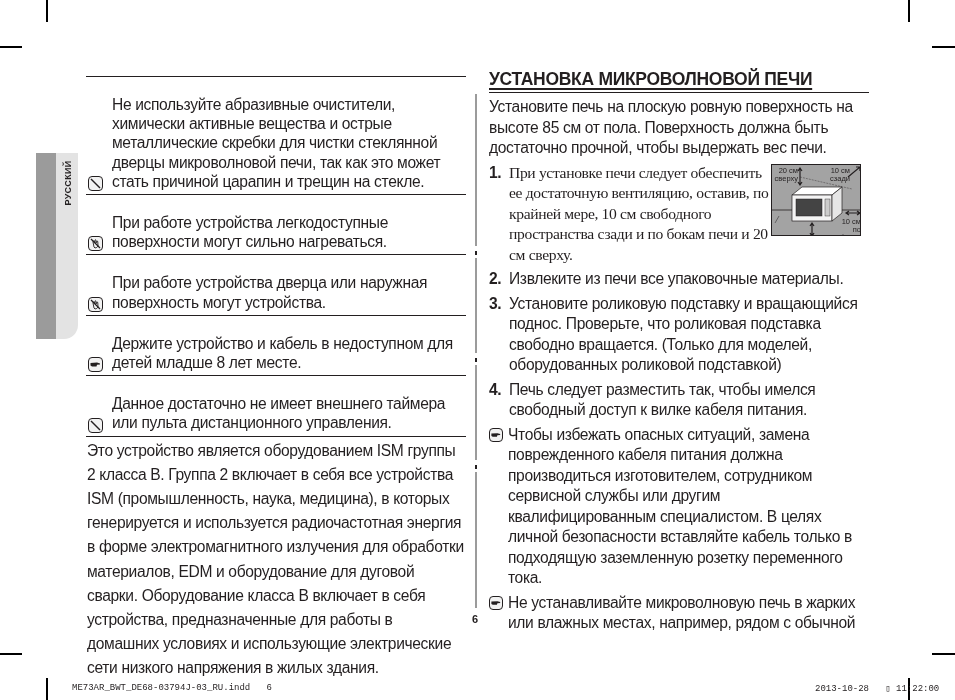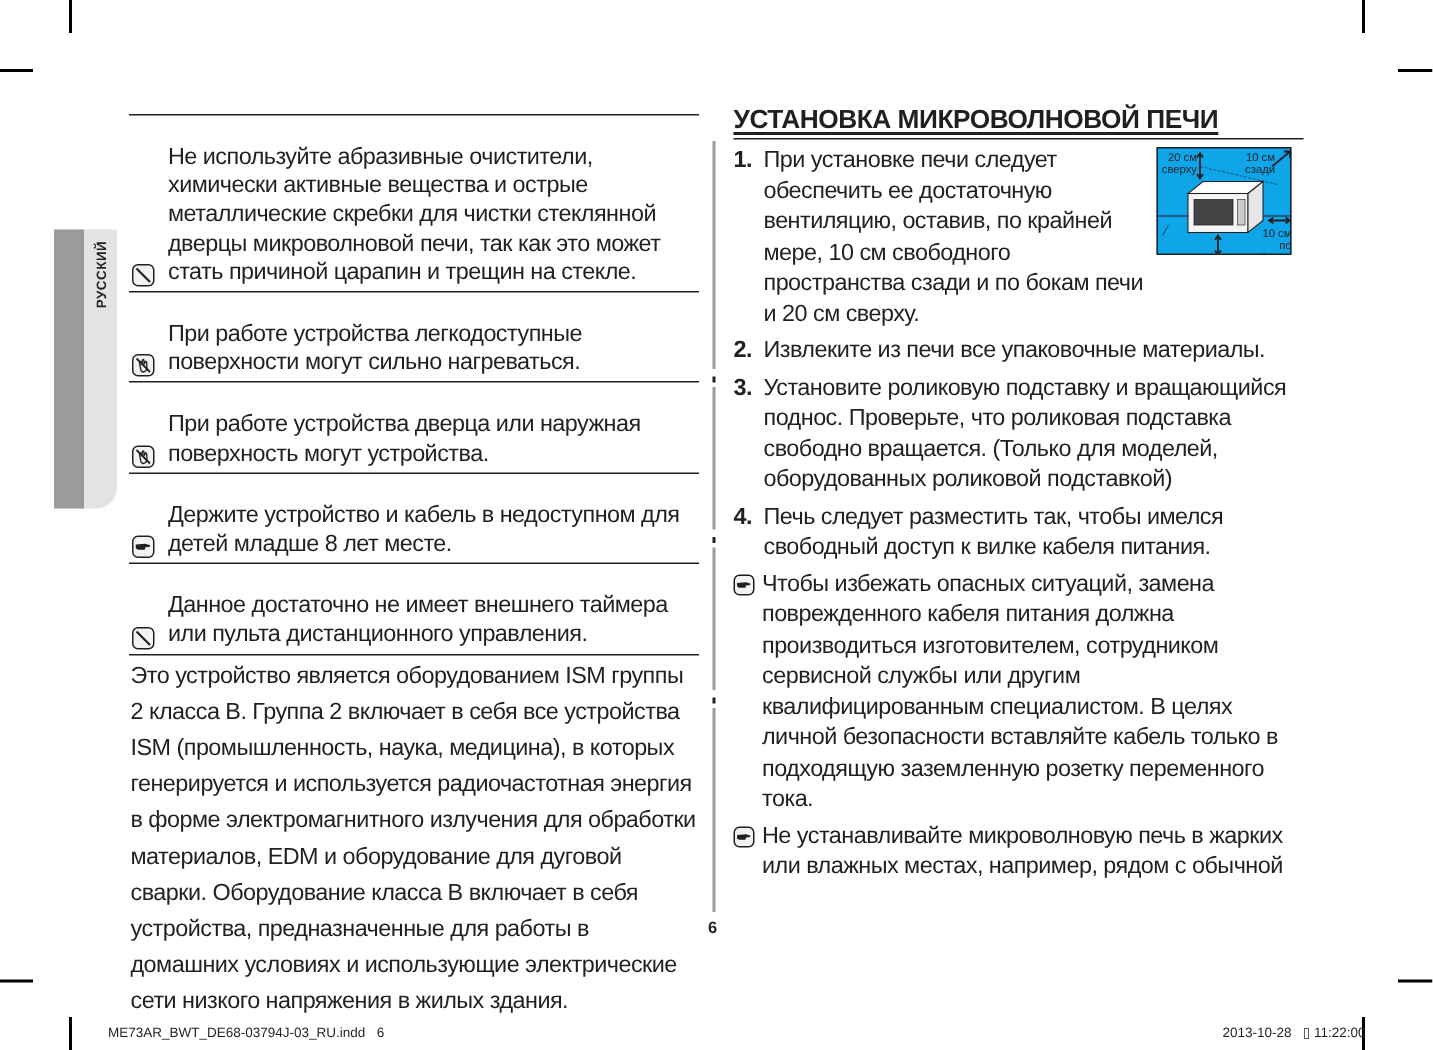--- a/index.html
+++ b/index.html
@@ -50,29 +50,29 @@
     border-bottom: 1.5px solid #231f20; padding-bottom: 2px; line-height: 22px;
     text-decoration: underline; text-underline-offset: 3px; text-decoration-thickness: 1.5px;
   }
   .intro { font-size: 15.6px; line-height: 20.5px; letter-spacing: -0.35px; margin-top: 4px; }
   .step { display: flex; font-size: 15.6px; line-height: 20.5px; letter-spacing: -0.35px; margin-top: 4px; }
   .step-num { flex: 0 0 20px; font-weight: bold; }
   .step-text { flex: 1 1 auto; }
   .step1-wrap { position: relative; }
   .diagram {
     position: absolute; left: 282px; top: 1px; width: 90px; height: 72px;
-    border: 1px solid #231f20; background: #0ea5e9; box-sizing: border-box; overflow: hidden;
+    border: 1px solid #231f20; background: #a3a3a3; box-sizing: border-box; overflow: hidden;
   }
   .dlabel { position: absolute; font-size: 7.5px; line-height: 8px; color: #231f20; text-align: right; }
   .tip { display: flex; font-size: 15.6px; line-height: 20.5px; letter-spacing: -0.35px; margin-top: 4px; }
   .tip .note-icon { margin: 3px 5px 0 0; width: 14px; height: 14px; }
   .page-num { position: absolute; left: 472px; top: 613px; font-size: 11px; font-weight: bold; }
   .slug {
     position: absolute; top: 683px; font-size: 9px; color: #231f20;
-    font-family: Liberation Sans, sans-serif;
+    font-family: Liberation Mono, monospace;
     padding-left: 12px;
   }
 </style>
 </head>
 <body>
 
 <div class="crop" style="left:46px;top:0;width:1.5px;height:22px;"></div>
 <div class="crop" style="left:0;top:46px;width:22px;height:1.5px;"></div>
 <div class="crop" style="left:908px;top:0;width:1.5px;height:22px;"></div>
 <div class="crop" style="left:932px;top:46px;width:23px;height:1.5px;"></div>
@@ -137,25 +137,26 @@
 <div class="vline" style="top:94px;height:152px;"></div>
 <div class="vdot" style="top:251px;"></div>
 <div class="vline" style="top:258px;height:95px;"></div>
 <div class="vdot" style="top:358px;"></div>
 <div class="vline" style="top:365px;height:95px;"></div>
 <div class="vdot" style="top:465px;"></div>
 <div class="vline" style="top:472px;height:136px;"></div>
 
 <div class="col-right">
   <div class="heading">УСТАНОВКА МИКРОВОЛНОВОЙ ПЕЧИ</div>
+  <div class="intro">Установите печь на плоскую ровную поверхность на высоте 85 см от пола. Поверхность должна быть достаточно прочной, чтобы выдержать вес печи.</div>
 
   <div class="step1-wrap">
     <div class="step">
       <span class="step-num">1.</span>
-      <span class="step-text" style="padding-right:0;">
+      <span class="step-text" style="padding-right:0;font-family:Liberation Serif, serif;">
         <span style="display:block;width:262px;">При установке печи следует обеспечить ее достаточную вентиляцию, оставив, по крайней мере, 10 см свободного пространства сзади и по бокам печи и 20 см сверху.</span>
       </span>
     </div>
     <div class="diagram">
       <svg width="90" height="72" viewBox="0 0 90 72" style="position:absolute;left:0;top:0;">
         <line x1="0" y1="45" x2="90" y2="45" stroke="#231f20" stroke-width="0.8"></line>
         <line x1="28" y1="12" x2="80" y2="24" stroke="#231f20" stroke-width="0.4" stroke-dasharray="2,1"></line>
         <polygon points="20,30 60,30 70,22 30,22" fill="#fff" stroke="#231f20" stroke-width="0.7"></polygon>
         <rect x="20" y="30" width="40" height="26" fill="#f4f4f4" stroke="#231f20" stroke-width="0.7"></rect>
         <polygon points="60,30 70,22 70,48 60,56" fill="#e6e6e6" stroke="#231f20" stroke-width="0.7"></polygon>

